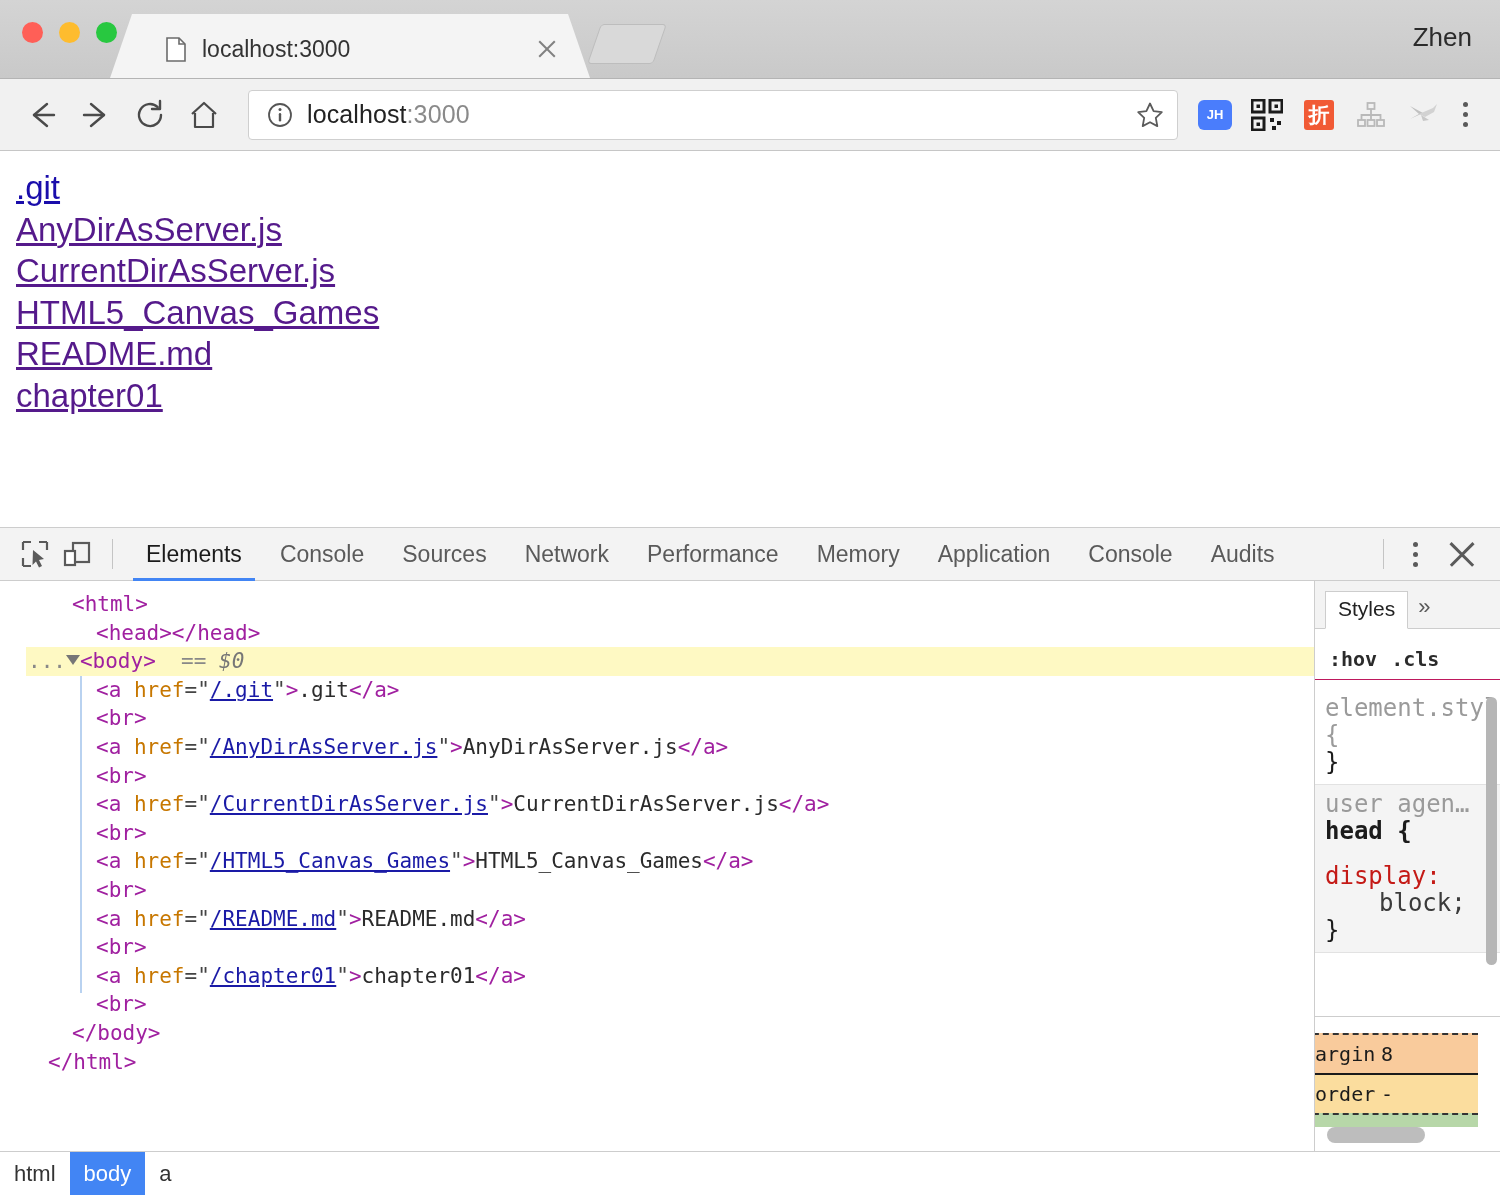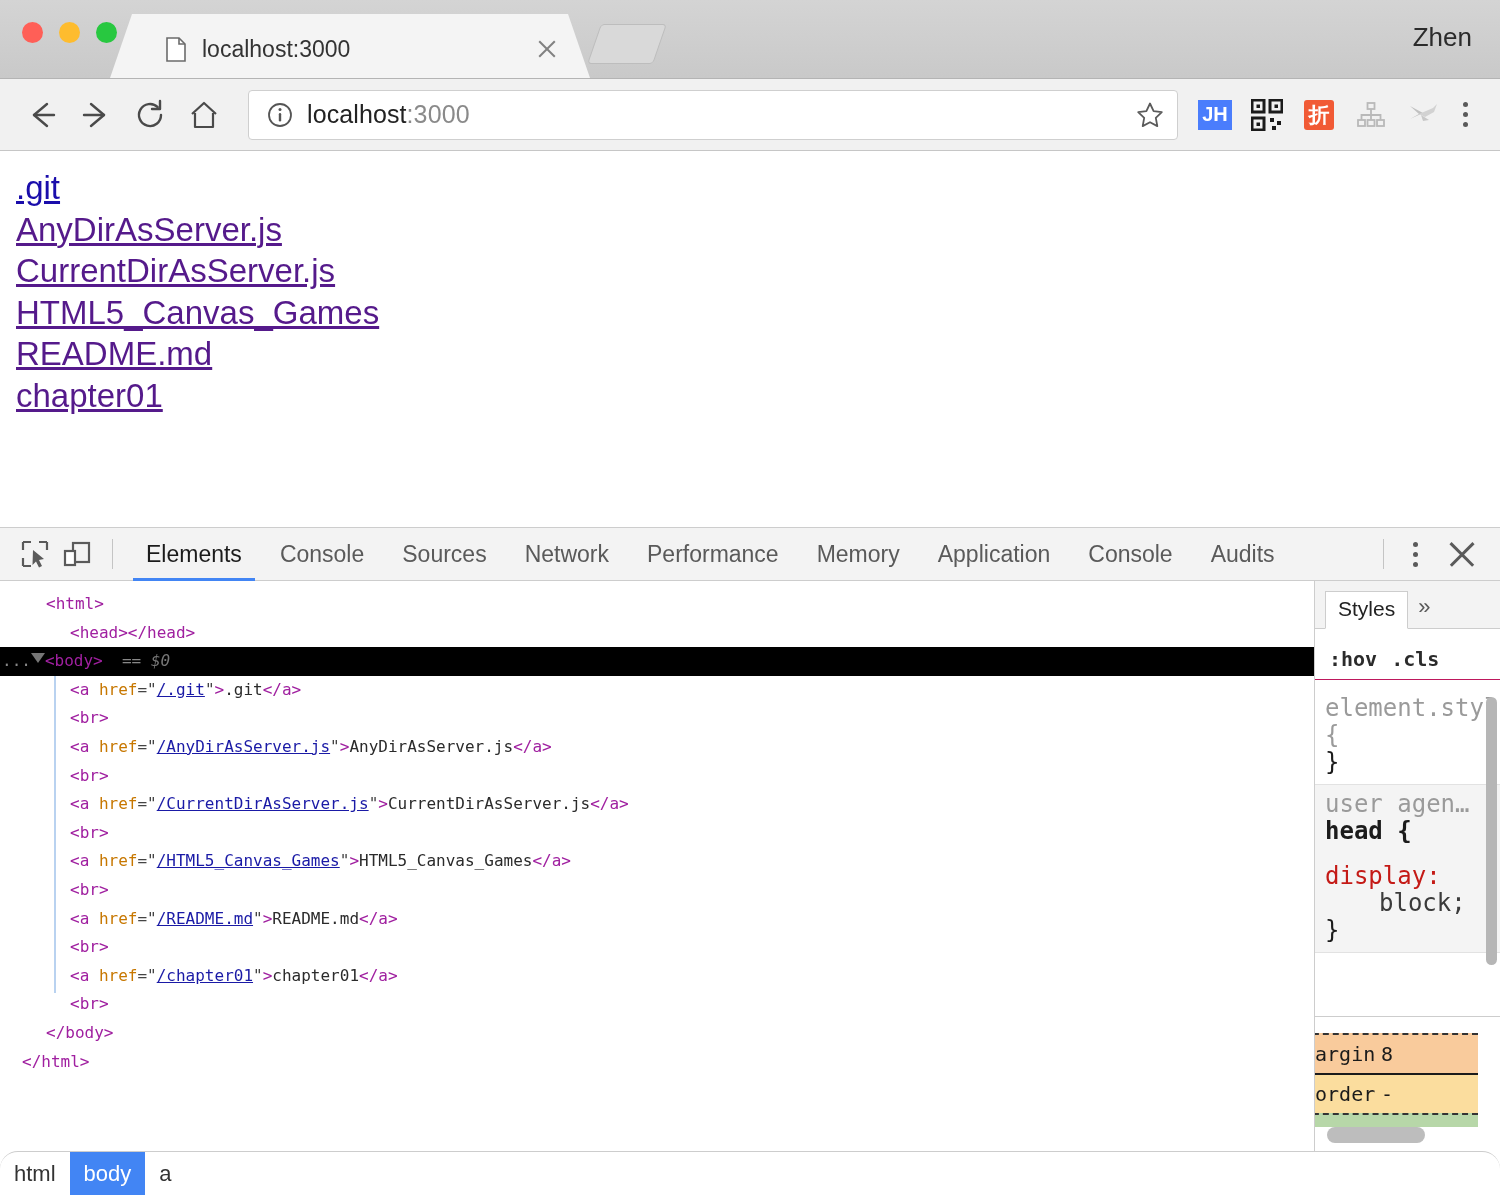--- a/index.html
+++ b/index.html
@@ -178,23 +178,23 @@
     width: 34px;
     height: 34px;
     display: flex;
     align-items: center;
     justify-content: center;
     flex: none;
   }
   .ext-jh {
     width: 53px; height: 30px;
     background: #4a7dfc;
-    border-radius: 0;
+    border-radius: 6px;
     color: #fff;
-    font-size: 20px;
+    font-size: 13px;
     font-weight: bold;
     display: flex;
     align-items: center;
     justify-content: center;
     font-family: "Liberation Sans", sans-serif;
   }
   .ext-zhe {
     width: 30px; height: 30px;
     background: #f15a35;
     border-radius: 3px;
@@ -320,33 +320,34 @@
     display: flex;
     min-height: 0;
   }
   .dom-panel {
     flex: 1;
     min-width: 0;
     background: #fff;
     overflow: hidden;
     position: relative;
     font-family: "DejaVu Sans Mono", monospace;
-    font-size: 16px;
+    font-size: 21px;
     line-height: 28.6px;
     padding-top: 9px;
     box-sizing: border-box;
+    margin-left: 26px;
   }
   .dom-line {
     white-space: pre;
     padding-left: 22px;
     position: relative;
     height: 28.6px;
   }
   .dom-line.sel {
-    background: #000000;
+    background: #fef9c3;
     padding-left: 0;
   }
   .dom-line.sel .gutter {
     display: inline-block;
     padding-left: 2px;
   }
   .ind1 { padding-left: 46px; }
   .ind2 { padding-left: 70px; }
   .tagname   { color: #a020a0; }
   .attrname  { color: #c77700; }
@@ -508,21 +509,20 @@
   }
 
   
   .dt-breadcrumb {
     height: 44px;
     background: #fff;
     border-top: 1px solid #cdcdcd;
     display: flex;
     align-items: stretch;
     flex: none;
-    border-radius: 18px;
   }
   .crumb {
     display: flex;
     align-items: center;
     padding: 0 14px;
     font-size: 22px;
     color: #333;
   }
   .crumb.sel {
     background: #4285f4;

